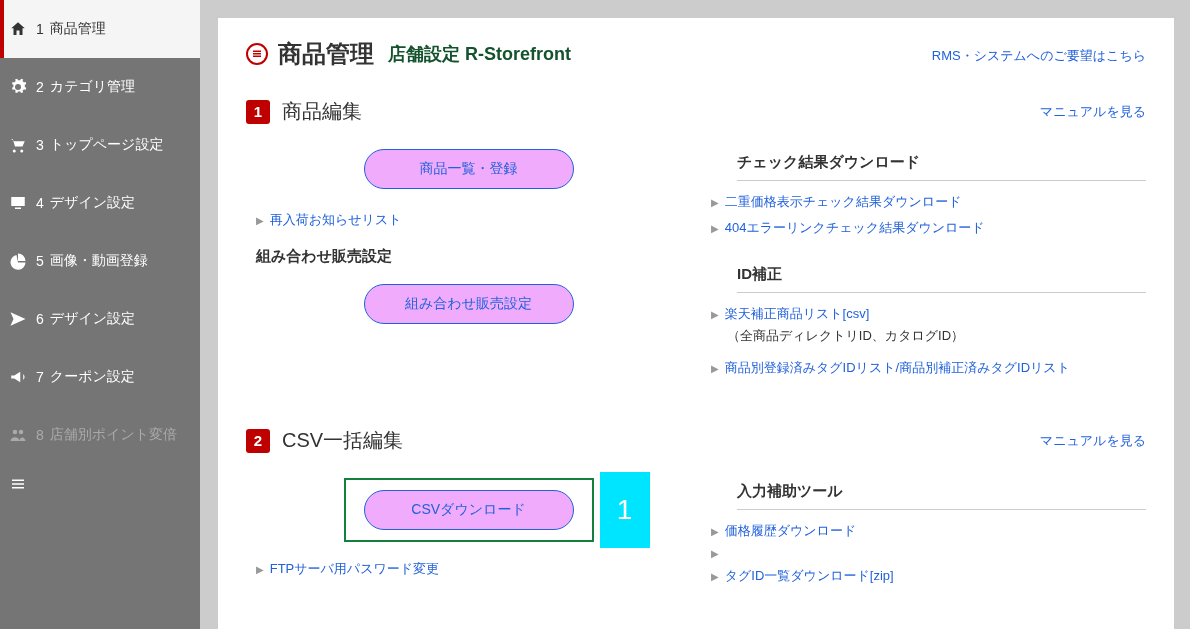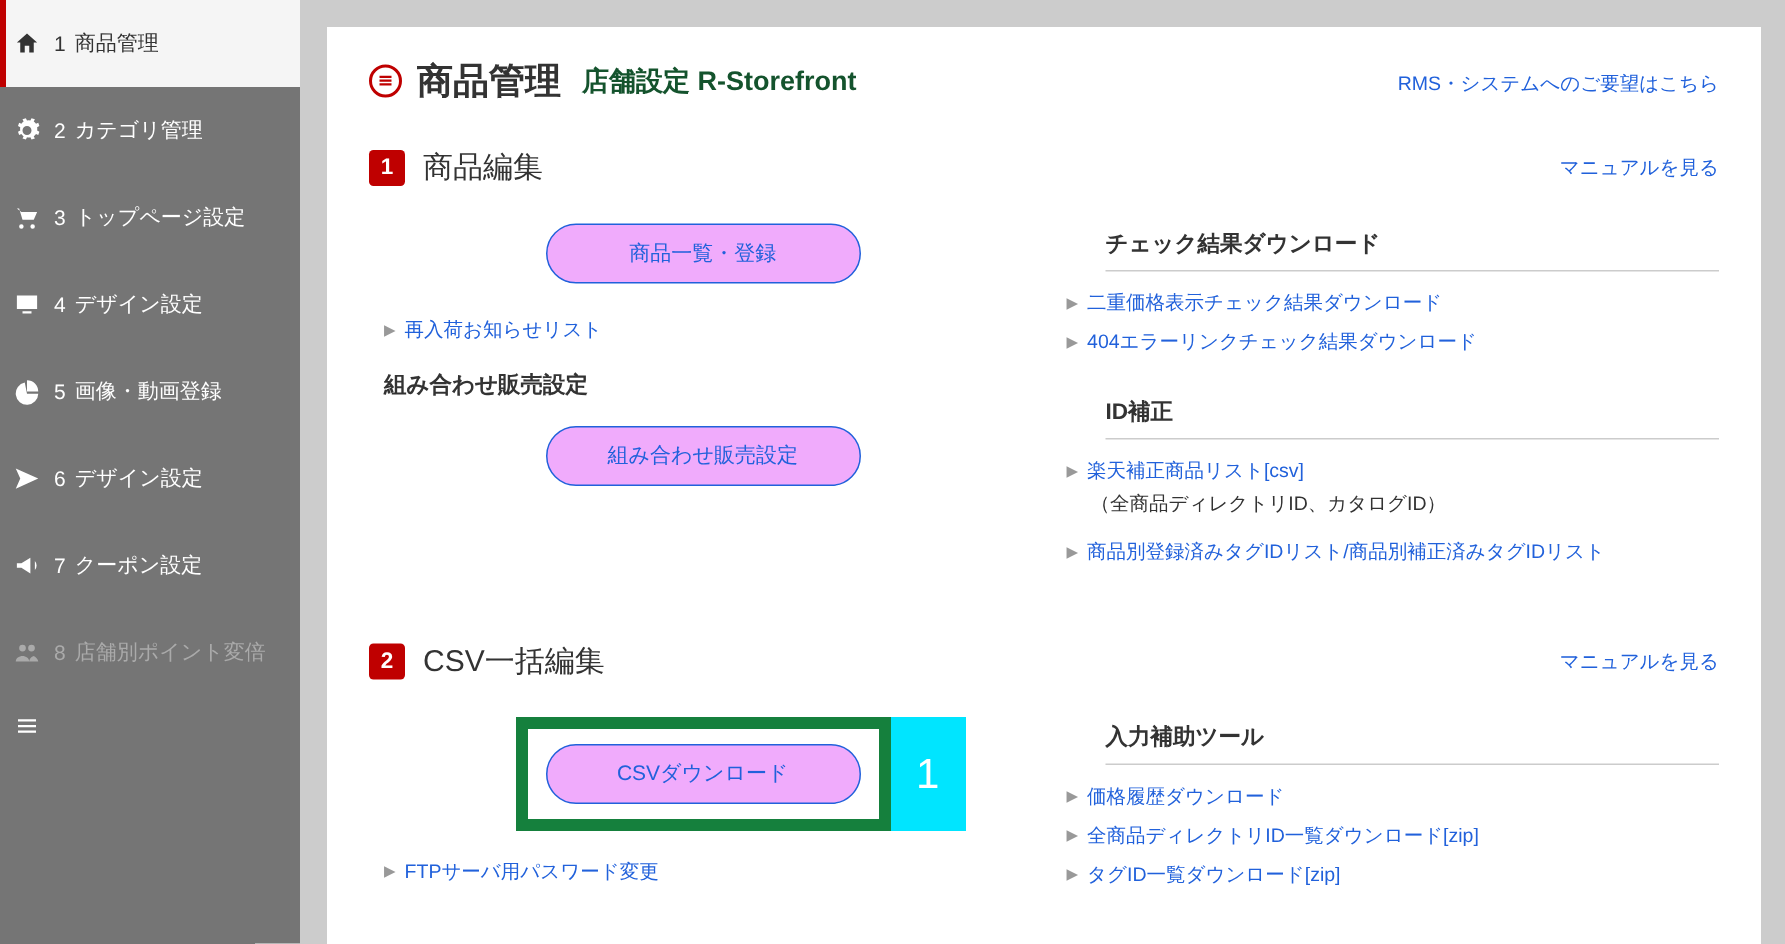--- a/index.html
+++ b/index.html
@@ -139,21 +139,21 @@
       border-bottom: 1px solid #ccc;
       padding: 4px 0 8px 0;
       margin-bottom: 8px;
       margin-left: 36px;
     }
     .right-links { margin-bottom: 20px; }
 
     
     .highlight-box {
       position: relative;
-      border: 8px solid #15803d;
+      border: 2px solid #15803d;
       padding: 10px 12px;
       width: 250px;
       margin: 0 auto 14px auto;
     }
     .highlight-box .pill-button { margin: 0 auto; }
     .highlight-badge {
       position: absolute;
       right: -58px;
       top: -8px;
       bottom: -8px;
@@ -336,21 +336,20 @@
           </div>
           <div class="col">
             <div class="right-heading">入力補助ツール</div>
             <div class="right-links">
               <div class="link-row">
                 <span class="chev">▶</span>
                 <span>価格履歴ダウンロード</span>
               </div>
               <div class="link-row">
                 <span class="chev">▶</span>
-                <span>全商品ディレクトリID一覧ダウンロード[zip]</span>
               </div>
               <div class="link-row">
                 <span class="chev">▶</span>
                 <span>タグID一覧ダウンロード[zip]</span>
               </div>
             </div>
           </div>
         </div>
       </section>
 

